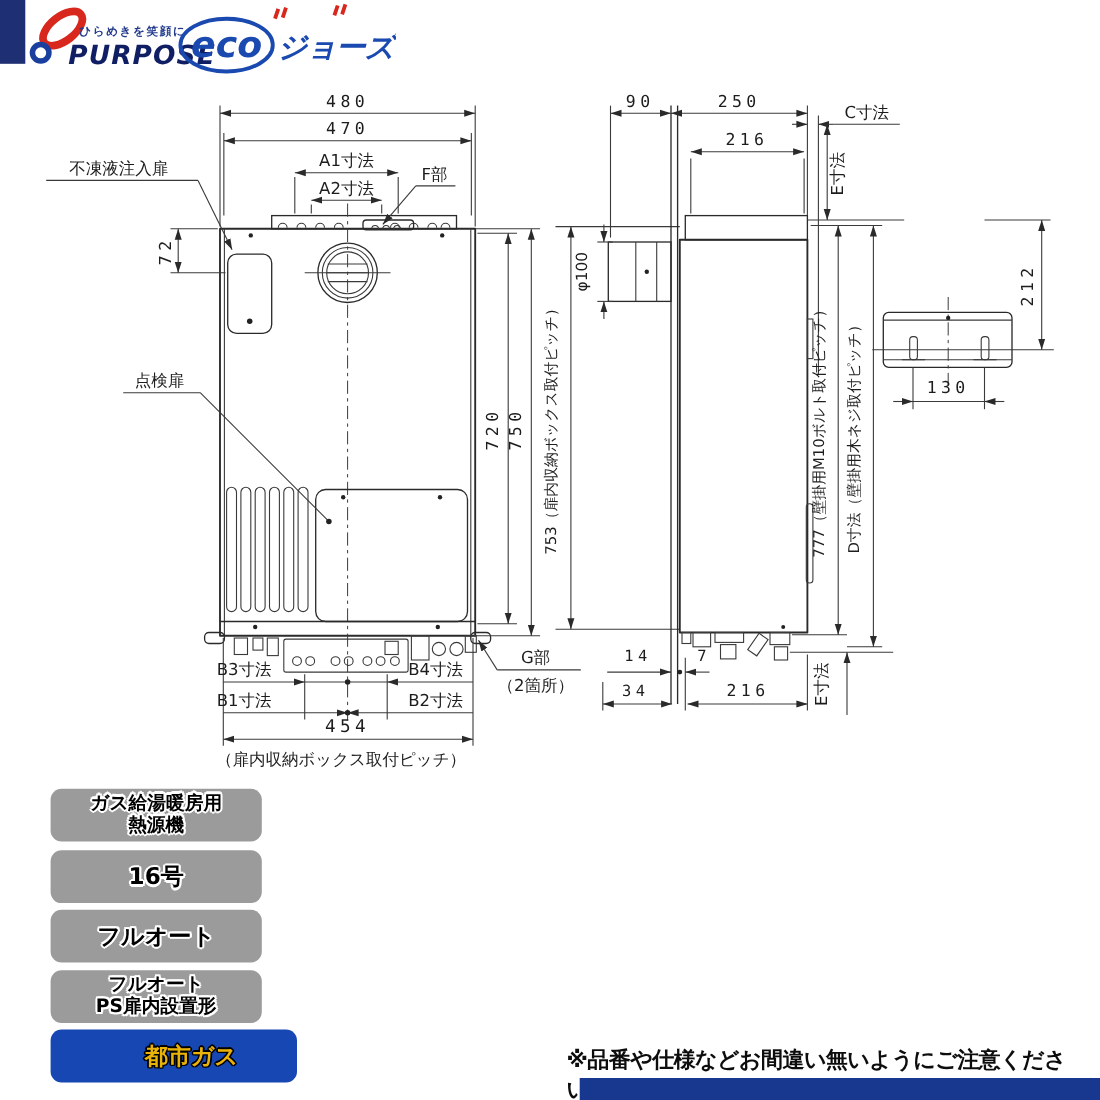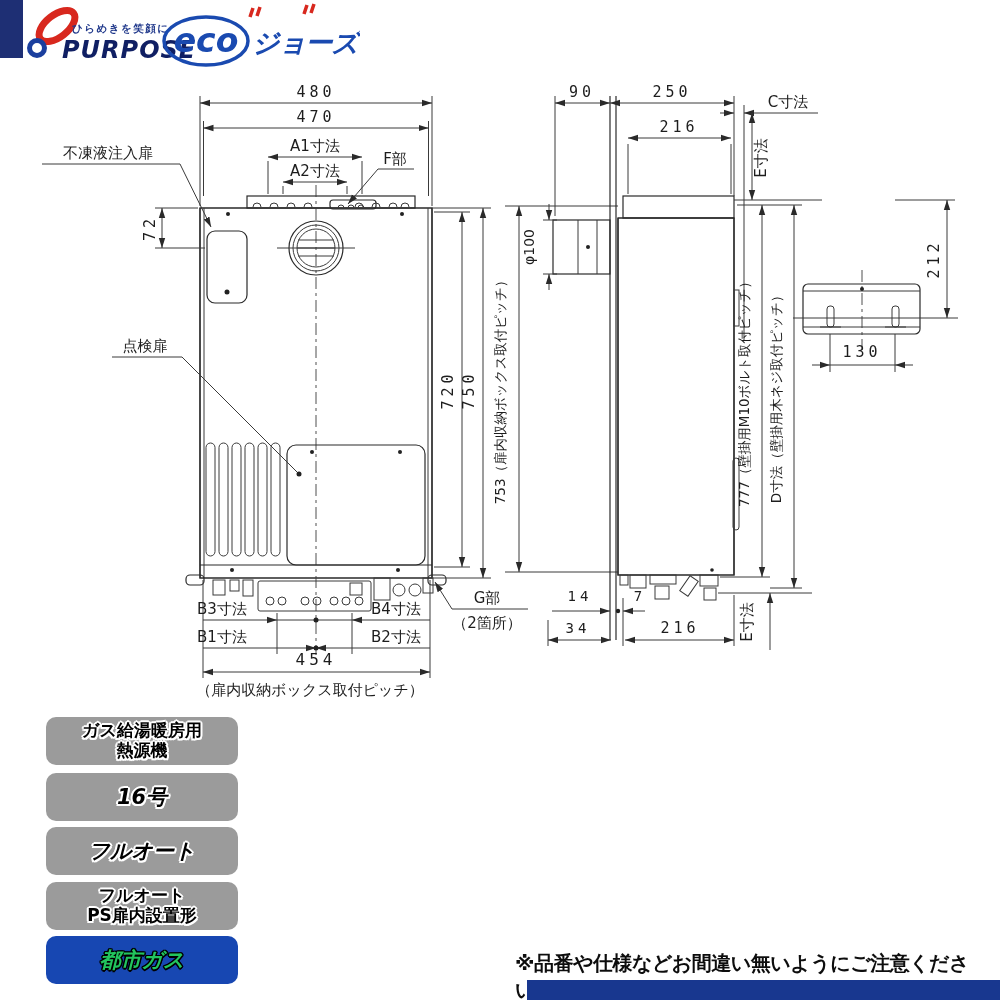--- a/index.html
+++ b/index.html
@@ -24,24 +24,24 @@
   text.dj{font-family:"DejaVu Sans","Liberation Sans",sans-serif;font-size:15px;
     fill:#1d1d1d;text-anchor:middle;}
   text.sm{font-size:13.5px;}
   
   .badge{position:absolute;left:18px;width:192px;height:48px;border-radius:10px;
     display:flex;align-items:center;justify-content:center;text-align:center;
     font-weight:bold;white-space:pre-line;line-height:1.15;margin-left:28px;}
   .badge-gray{background:#9b9b9b;color:#000;
     text-shadow:2px 0 0 #fff,-2px 0 0 #fff,0 2px 0 #fff,0 -2px 0 #fff,
       1.5px 1.5px 0 #fff,-1.5px -1.5px 0 #fff,1.5px -1.5px 0 #fff,-1.5px 1.5px 0 #fff;}
-  .badge-blue{background:#1747b2;color:#22c55e;
+  .badge-blue{background:#1747b2;color:#eab308;
     text-shadow:1.5px 0 0 #000,-1.5px 0 0 #000,0 1.5px 0 #000,0 -1.5px 0 #000,
-      1px 1px 0 #000,-1px -1px 0 #000,1px -1px 0 #000,-1px 1px 0 #000;}
-  .fs2{font-size:17px;} .fs1{font-size:21px;font-style:italic;}
+      1px 1px 0 #000,-1px -1px 0 #000,1px -1px 0 #000,-1px 1px 0 #000;padding-left:32px;}
+  .fs2{font-size:17px;} .fs1{font-size:21px;}
   
   #footer-note{position:absolute;left:515px;top:950px;width:480px;font-size:20px;
     font-weight:bold;color:#0d0d0d;letter-spacing:-0.5px;}
   #footer-bar{position:absolute;left:527px;top:980px;width:473px;height:20px;background:#18378f;}
 </style>
 </head>
 <body>
 
 <div id="stage">
 

